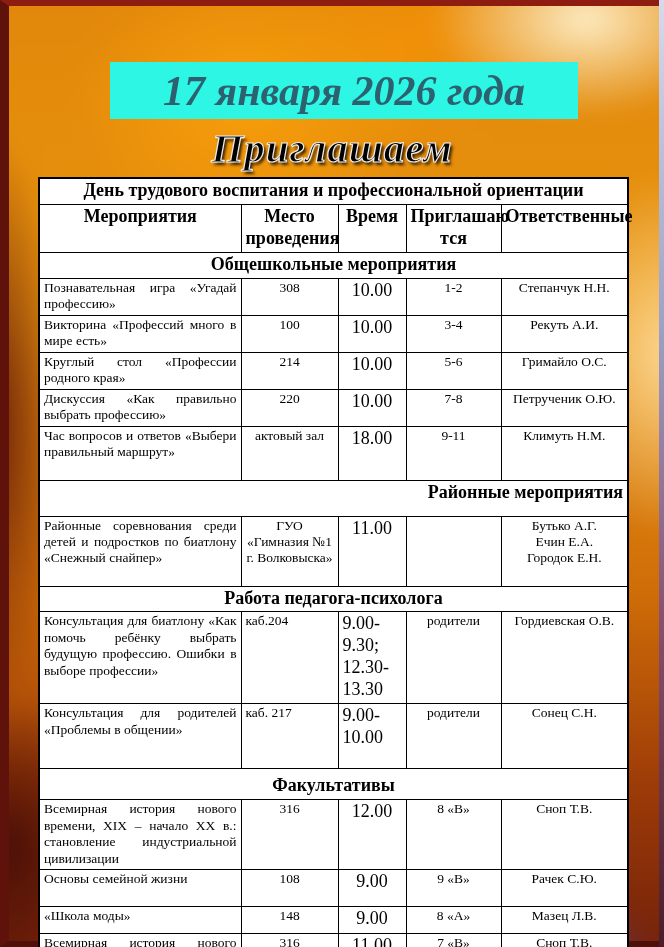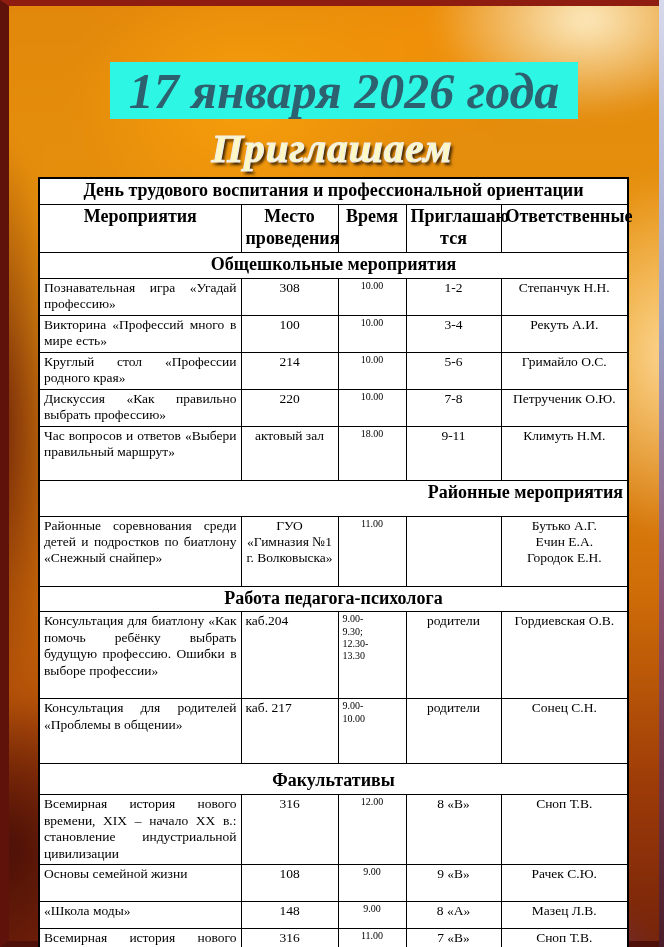--- a/index.html
+++ b/index.html
@@ -28,21 +28,21 @@
   }
   
   .frame{position:absolute;inset:0;pointer-events:none;
     border-top:6px solid #8e1c10;border-left:9px solid #5f120a;border-bottom:6px solid #4f100a;}
   .edge-right{position:absolute;top:0;right:0;width:5px;height:100%;pointer-events:none;
     background:linear-gradient(180deg,#d7d9ec 0%,#9ba0c6 35%,#8a5070 65%,#4a1c28 100%);}
 
   .banner{
     position:absolute;left:110px;top:62px;width:468px;height:57px;
     display:flex;align-items:center;justify-content:center;
-    font-style:italic;font-weight:bold;font-size:50px;white-space:nowrap;
+    font-style:italic;font-weight:bold;font-size:42px;white-space:nowrap;
   }
   .invite{
     position:absolute;left:0;top:124px;width:100%;text-align:center;
     font-style:italic;font-weight:bold;font-size:41px;letter-spacing:1px;
     -webkit-text-stroke:1.2px #eeeeee;
     text-shadow:2.5px 2.5px 3px rgba(30,15,0,.85);
   }
 
   table.schedule{
     position:absolute;left:38px;top:177px;width:589px;
@@ -52,34 +52,34 @@
   }
   table.schedule td{border:1px solid #000;padding:1px 4px 2px 4px;vertical-align:top;}
   td.t-title,td.t-colhead,td.t-section{font-weight:bold;text-align:center;font-size:18px;}
   td.t-title{padding-top:0;padding-bottom:1px;}
   td.t-section.pad-b{padding-bottom:12px;text-align:right;}
   td.t-section.pad-t{padding-top:6px;}
   td.c-event{text-align:justify;text-align-last:left;}
   td.c-center{text-align:center;}
   td.c-left{text-align:left;}
   td.c-pre{white-space:pre-line;}
-  td.c-time{font-size:10px;}
+  td.c-time{font-size:18px;}
 </style>
 </head>
 <body>
 
 <div class="bg"></div>
 <div class="frame"></div>
 <div class="edge-right"></div>
 
 <div class="banner" style="background: rgb(46, 246, 228); color: rgb(46, 97, 112);">
   <span>17 января 2026 года</span>
 </div>
 
-<div class="invite" style="color: #fef9c3;">Приглашаем</div>
+<div class="invite" style="color: #000000;">Приглашаем</div>
 
 <table class="schedule">
   <colgroup>
     <col style="width:202px">
       <col style="width:97px">
       <col style="width:68px">
       <col style="width:95px">
       <col style="width:127px">
   </colgroup>
   <tbody id="schedule-body">

